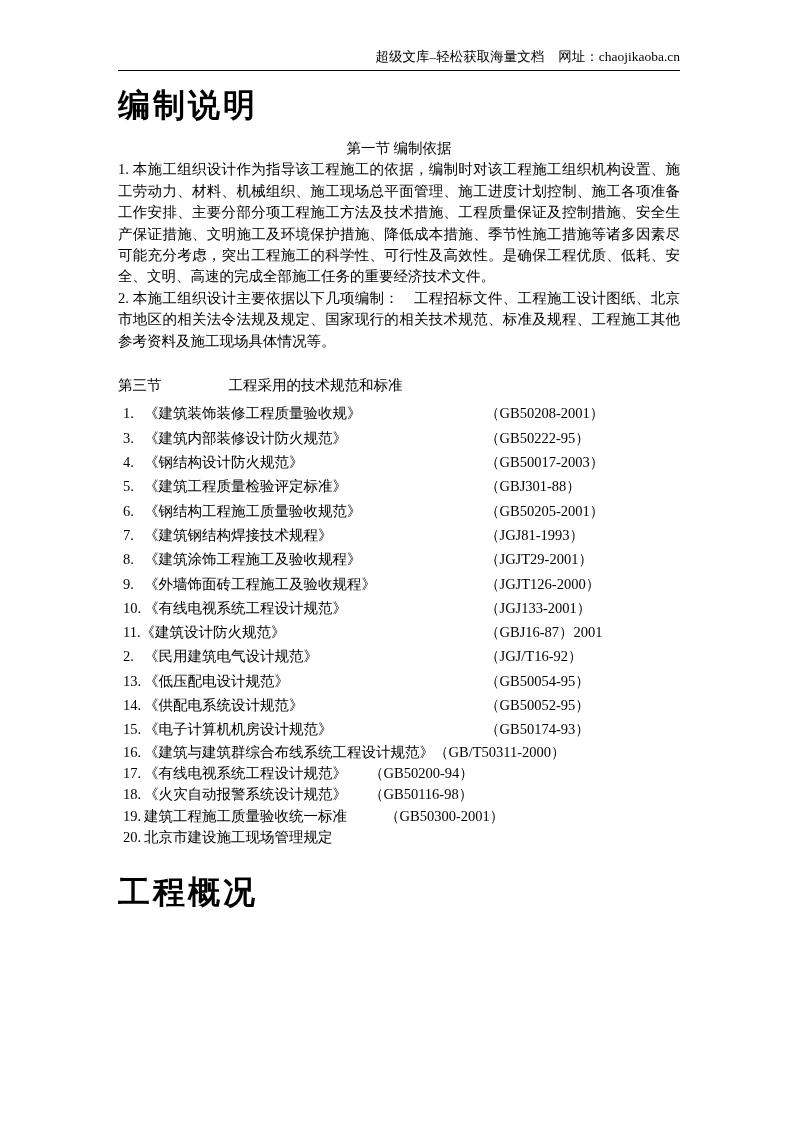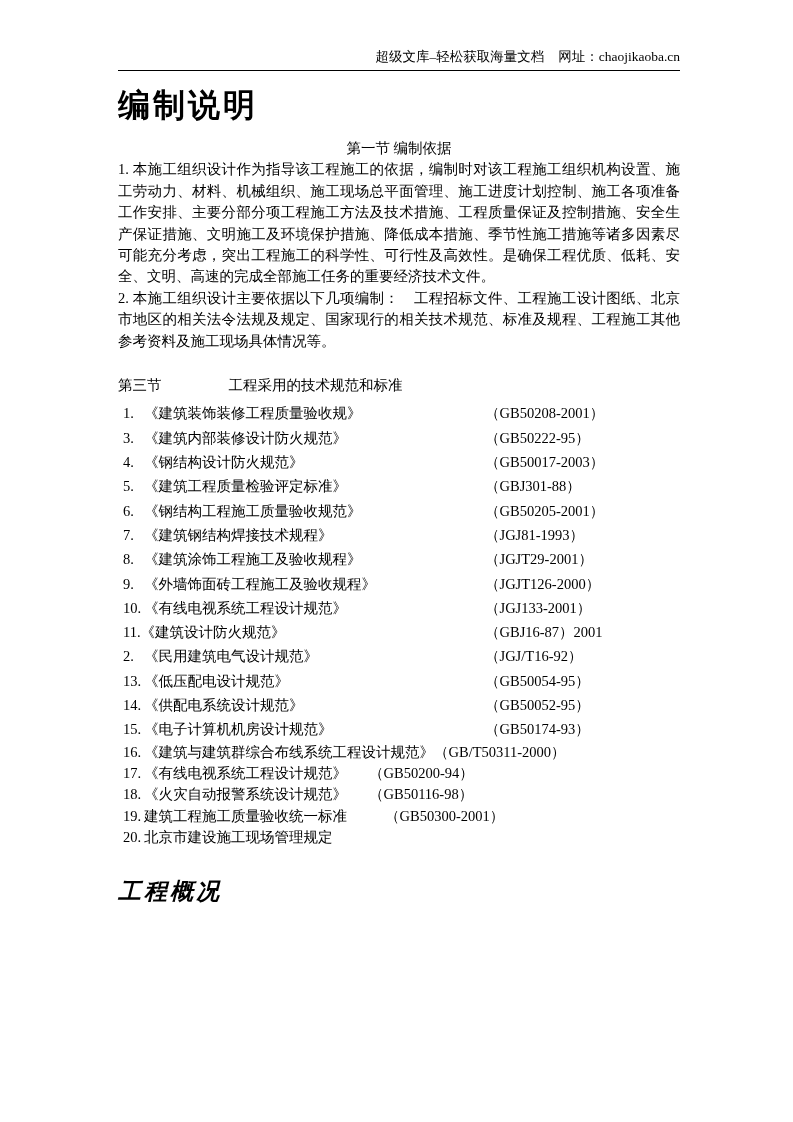--- a/index.html
+++ b/index.html
@@ -78,25 +78,24 @@
   }
   .std-num.tight { min-width: 16px; }
   .std-code.col {
     position: absolute;
     left: 362px;
   }
   .std-code.sm { margin-left: 22px; }
   .std-code.md { margin-left: 38px; }
   .next-title {
     margin: 22px 0 0 0;
-    font-size: 23px;
+    font-size: 32px;
     font-weight: 700;
     line-height: 42px;
     letter-spacing: 3px;
-    font-style: italic;
   }
 </style>
 </head>
 <body>
 
 <div class="page">
   <div class="content">
 
     <div class="header">
       <span>超级文库–轻松获取海量文档</span><span class="url-label">网址：</span><span>chaojikaoba.cn</span>

